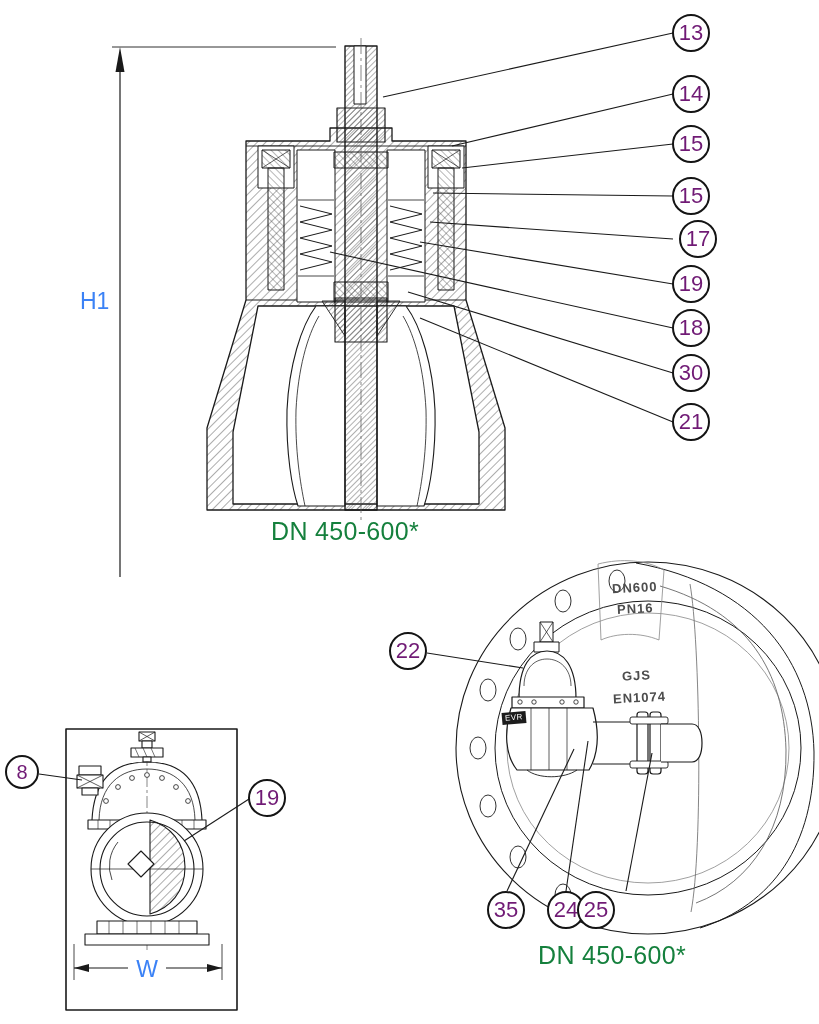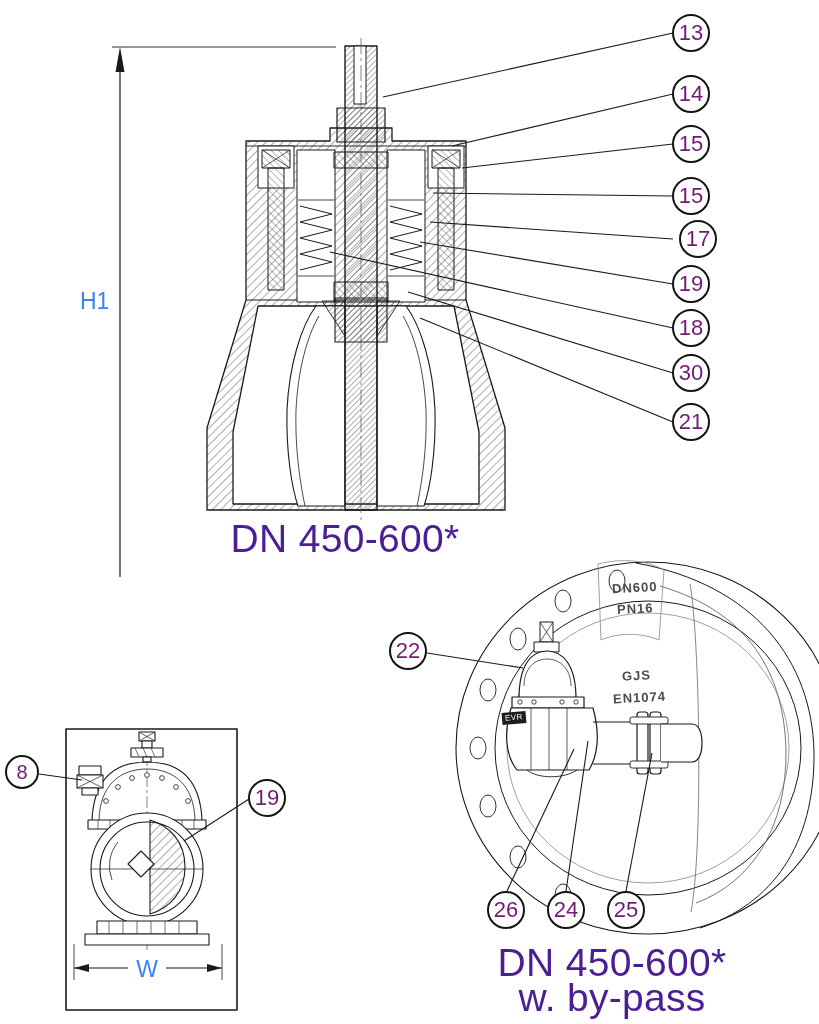--- a/index.html
+++ b/index.html
@@ -6,21 +6,21 @@
   html,body { background:#ffffff; font-family:"Liberation Sans", sans-serif; color:#141414; }
   .stage { position:relative; width:819px; height:1024px; background:#ffffff; overflow:hidden; }
   .art { position:absolute; left:0; top:0; width:819px; height:1024px; }
   .callout {
     position:absolute; width:38px; height:38px;
     border:2.5px solid #141414; border-radius:50%; background:#ffffff;
     display:flex; align-items:center; justify-content:center;
     font-size:22px; line-height:1; color:#701a75; z-index:3;
   }
   .callout.small { width:34px; height:34px; font-size:20px; }
-  .caption { position:absolute; text-align:center; font-size:39px; letter-spacing:0.3px; color:#4c1d95; z-index:2; }
+  .caption { position:absolute; text-align:center; font-size:25px; letter-spacing:0.3px; color:#15803d; z-index:2; }
   .dim-label { position:absolute; font-size:23px; color:#3b82f6; z-index:2; }
   .engraving { position:absolute; font-size:13px; font-weight:bold; color:#4d4d4d; letter-spacing:1px; transform:rotate(-3deg); z-index:2; }
   .valve-tag { position:absolute; background:#1c1c1c; color:#ffffff; font-size:8px; line-height:1; padding:2px 3px; letter-spacing:0.5px; transform:rotate(-5deg); z-index:2; }
 </style>
 </head>
 <body>
 
 <div class="stage">
 
   <svg class="art" viewBox="0 0 819 1024" xmlns="http://www.w3.org/2000/svg">
@@ -201,31 +201,30 @@
   <div class="callout" style="left:679px;top:220px">17</div>
   <div class="callout" style="left:672px;top:265px">19</div>
   <div class="callout" style="left:672px;top:309px">18</div>
   <div class="callout" style="left:672px;top:354px">30</div>
   <div class="callout" style="left:672px;top:403px">21</div>
 
   <div class="callout small" style="left:5px;top:755px">8</div>
   <div class="callout" style="left:248px;top:779px">19</div>
 
   <div class="callout" style="left:389px;top:632px">22</div>
-  <div class="callout" style="left:487px;top:891px">26</div>
+  <div class="callout" style="left:487px;top:891px">35</div>
   <div class="callout" style="left:547px;top:891px">24</div>
-  <div class="callout" style="left:607px;top:891px">25</div>
+  <div class="callout" style="left:577px;top:891px">25</div>
 
   <div class="dim-label" style="left:80px;top:288px">H1</div>
   <div class="caption" style="left:195px;top:517px;width:300px">DN 450-600*</div>
 
   <div class="dim-label" style="left:135px;top:956px;width:24px;text-align:center">W</div>
 
   <div class="caption" style="left:472px;top:941px;width:280px">DN 450-600*</div>
-  <div class="caption" style="left:472px;top:976px;width:280px">w. by-pass</div>
 
   <div class="engraving" style="left:612px;top:580px">DN600</div>
   <div class="engraving" style="left:617px;top:601px">PN16</div>
   <div class="engraving" style="left:622px;top:668px">GJS</div>
   <div class="engraving" style="left:613px;top:690px">EN1074</div>
 
   <div class="valve-tag" style="left:502px;top:712px">EVR</div>
 
 </div>
 

